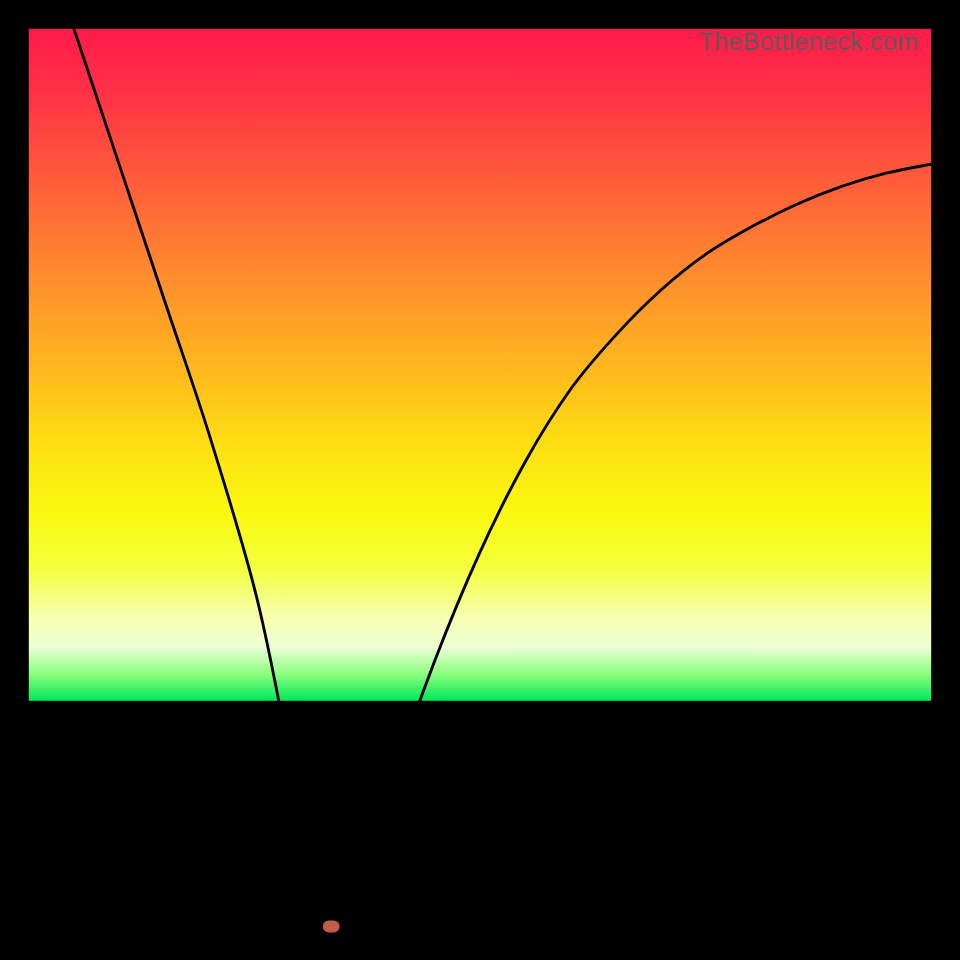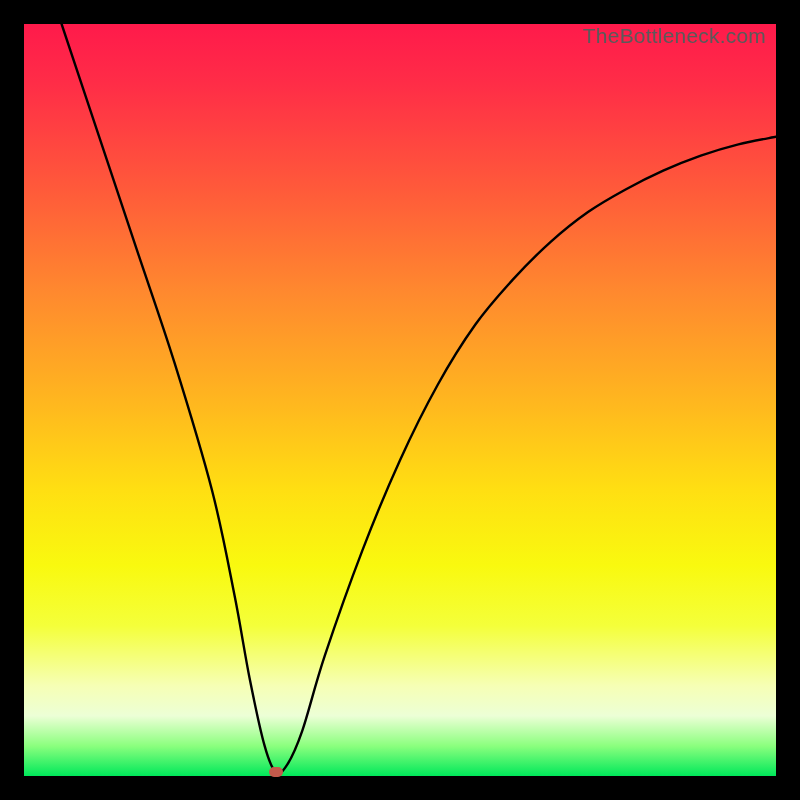--- a/index.html
+++ b/index.html
@@ -4,21 +4,21 @@
 <style>
   * { margin: 0; padding: 0; box-sizing: border-box; }
   html, body { width: 800px; height: 800px; overflow: hidden; }
   body { background: #000; position: relative; font-family: Arial, Helvetica, sans-serif; }
 
   .frame {
     position: absolute;
     left: 24px;
     top: 24px;
     width: 752px;
-    height: 752px;
+    height: 560px;
     background: linear-gradient(to bottom,
       #ff1a4b 0%,
       #ff2d47 8%,
       #ff5a3a 22%,
       #ff8a2e 36%,
       #ffb61f 50%,
       #ffdf12 62%,
       #f9f90f 72%,
       #f4ff3a 80%,
       #f6ffb5 88%,

